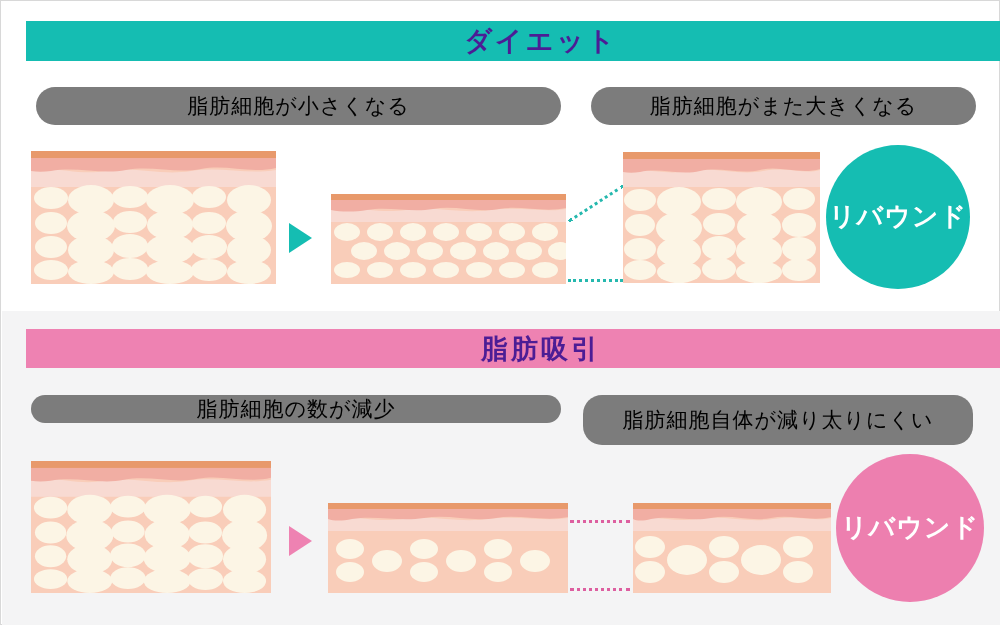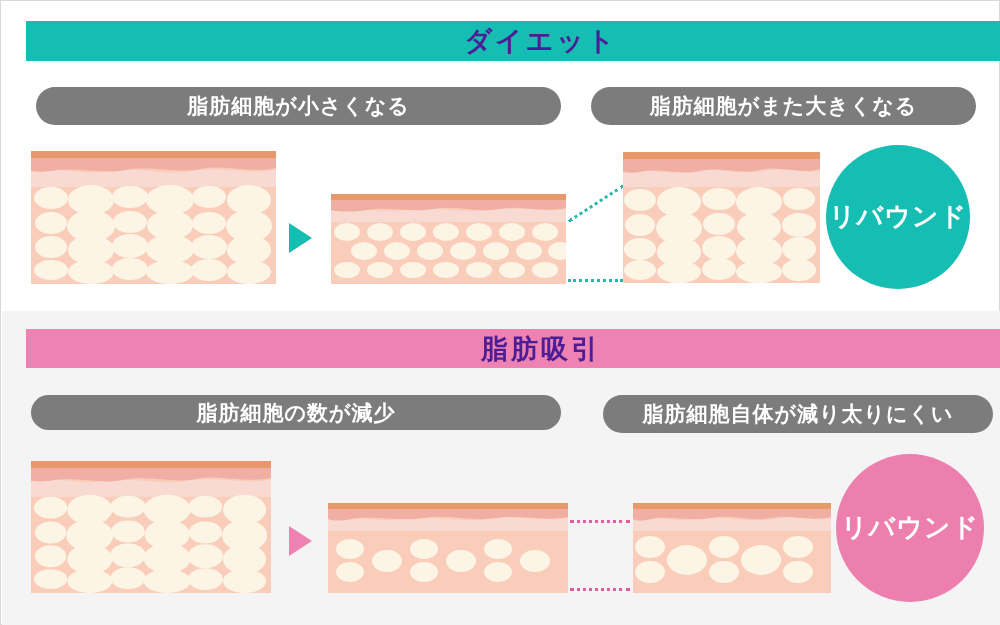--- a/index.html
+++ b/index.html
@@ -18,21 +18,21 @@
   }
   .band{
     position:absolute;display:flex;align-items:center;justify-content:center;
     color:#4c1d95;font-weight:bold;font-size:27px;letter-spacing:3px;padding-left:40px;
   }
   .band-teal{background:var(--teal,#15bdb2);}
   .band-pink{background:var(--pink,#ee82b2);}
   .pill{
     position:absolute;display:flex;align-items:center;justify-content:center;
     background:var(--gray,#7c7c7c);border-radius:19px;
-    color:#ffffff;font-weight:bold;font-size:21px;letter-spacing:1px;
+    color:#000000;font-weight:normal;font-size:21px;letter-spacing:1px;
   }
   .circle{
     position:absolute;border-radius:50%;display:flex;flex-direction:column;
     align-items:center;justify-content:center;color:#fff;font-weight:bold;
     font-size:26px;line-height:1.45;text-align:center;letter-spacing:1px;
   }
   .circle-teal{background:var(--teal,#15bdb2);}
   .circle-pink{background:var(--pink-deep,#ed7faf);}
   .skin{position:absolute;}
   .skin svg{display:block;width:100%;height:100%;}
@@ -171,25 +171,25 @@
   </div>
 
   <div class="circle circle-teal" style="left:825px;top:144px;width:144px;height:144px;">
     <span>リバウンド</span>
   </div>
 
   <div class="band band-pink" style="left:25px;top:328px;width:950px;height:39px;">
     <span>脂肪吸引</span>
   </div>
 
-  <div class="pill" style="left:30px;top:394px;width:530px;height:35px;">
+  <div class="pill" style="left:30px;top:394px;width:530px;height:28px;">
     <span>脂肪細胞の数が減少</span>
   </div>
 
-  <div class="pill" style="left:602px;top:394px;width:390px;height:38px;">
+  <div class="pill" style="left:582px;top:394px;width:390px;height:50px;">
     <span>脂肪細胞自体が減り太りにくい</span>
   </div>
 
   <div class="skin" style="left:30px;top:460px;width:240px;height:132px;">
     <svg viewBox="0 0 245 133" preserveAspectRatio="none">
       <rect class="l-body" x="0" y="0" width="245" height="133"></rect>
       <path class="l-light" d="M0,20 C25,14 45,25 75,20 C105,15 130,25 160,20 C190,15 215,24 245,19 L245,36 L0,36 Z"></path>
       <path class="l-dermis" d="M0,7 L245,7 L245,17 C220,23 195,13 170,18 C145,23 120,14 95,19 C70,24 45,15 20,20 C13,21 6,21 0,20 Z"></path>
       <rect class="l-top" x="0" y="0" width="245" height="7"></rect>
       <ellipse class="cell" cx="20" cy="47" rx="17" ry="11"></ellipse>

